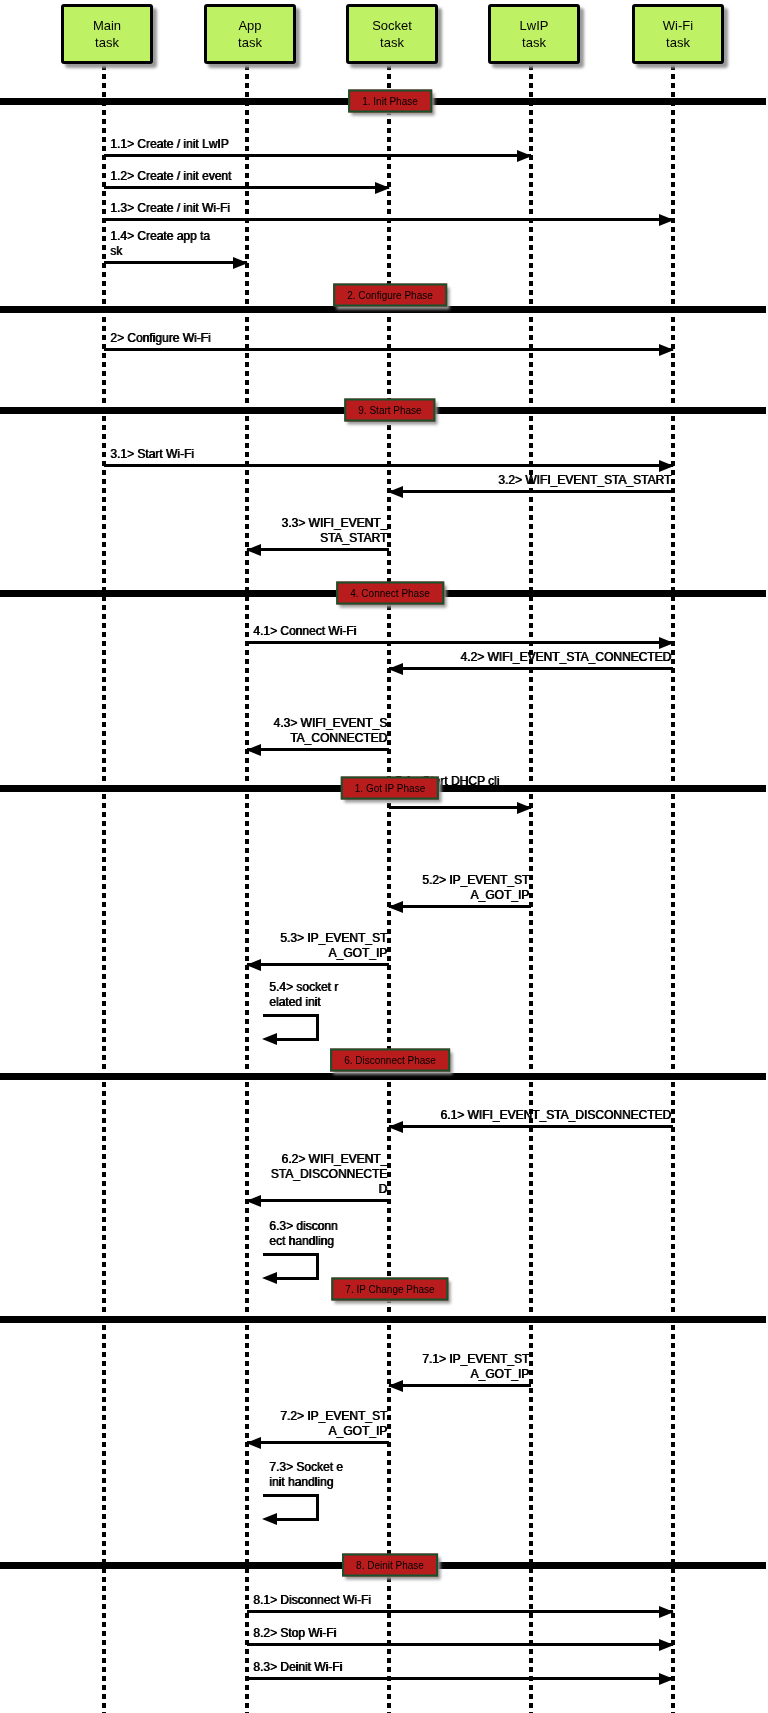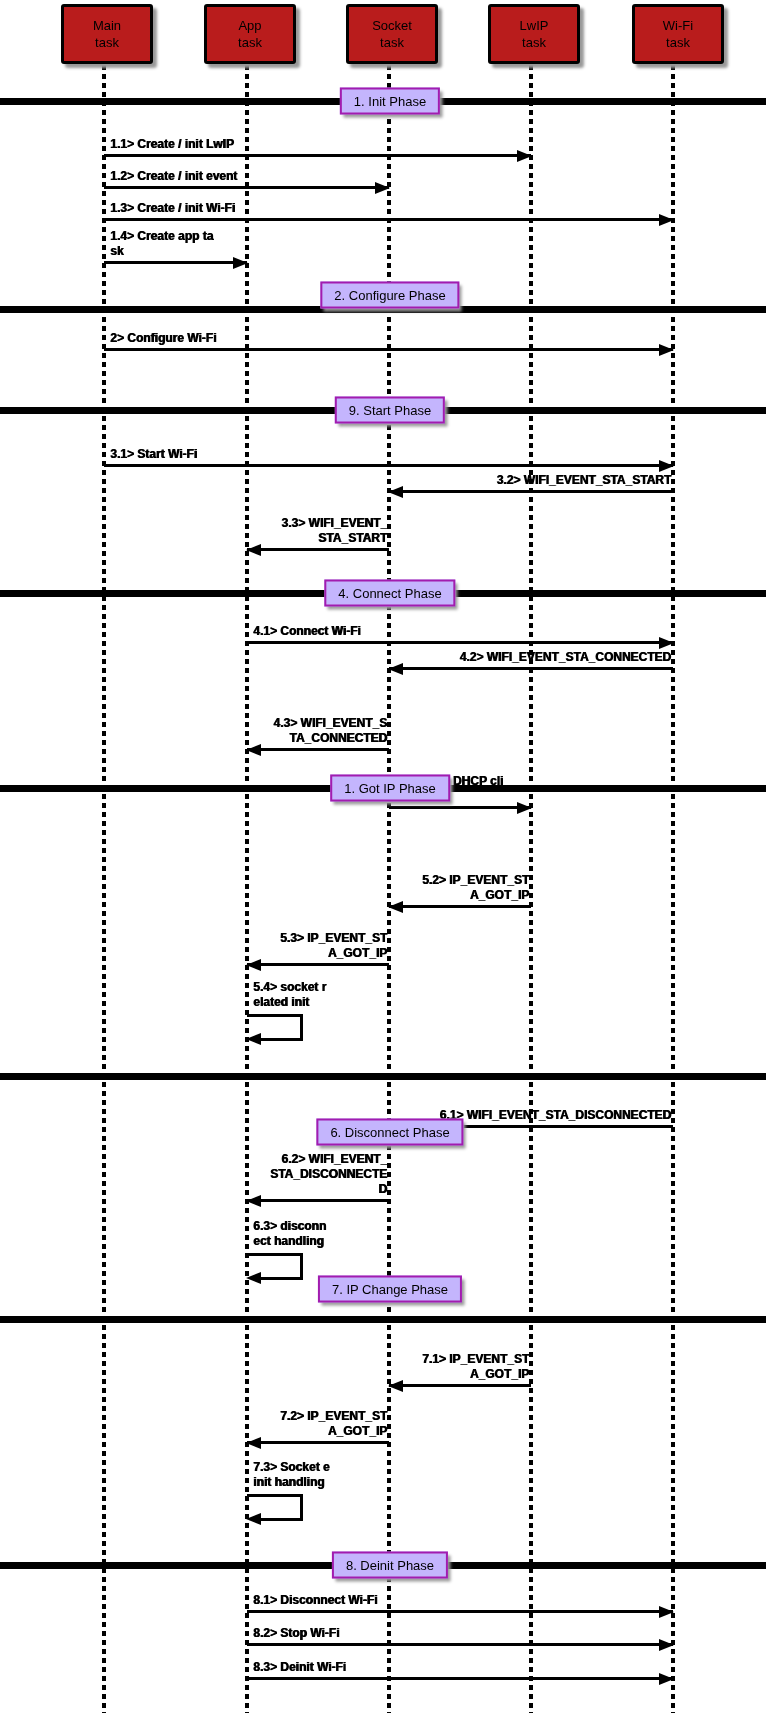--- a/index.html
+++ b/index.html
@@ -4,45 +4,45 @@
 <style>
   html,body{margin:0;padding:0;background:#fff;}
   .diagram{position:relative;width:768px;height:1713px;background:#fff;overflow:hidden;
            font-family:"Liberation Sans",sans-serif;color:#000;}
 
   
   .lifeline{position:absolute;top:56px;height:1657px;width:4px;margin-left:-2px;
             background:repeating-linear-gradient(to bottom,#000 0 5px,transparent 5px 9px);z-index:0;}
 
   
-  .head{position:absolute;top:4px;width:86px;height:54px;background:#b91c1c;border:3px solid #000;
+  .head{position:absolute;top:4px;width:86px;height:54px;background:#bef264;border:3px solid #000;
         border-radius:3px;box-shadow:4px 4px 3px #999;display:flex;flex-direction:column;
         align-items:center;justify-content:center;font-size:13px;line-height:17px;z-index:3;}
 
   
   .phase-bar{position:absolute;left:0;width:766px;height:7px;background:#000;z-index:2;}
-  .phase-label{position:absolute;left:390px;transform:translate(-50%,-50%);background:#c4b5fd;
-               border:2px solid #a21caf;box-shadow:3px 3px 3px #999;padding:4px 12px;font-size:13px;
+  .phase-label{position:absolute;left:390px;transform:translate(-50%,-50%);background:#b91c1c;
+               border:2px solid #14532d;box-shadow:3px 3px 3px #999;padding:4px 12px;font-size:10px;
                white-space:nowrap;z-index:3;}
 
   
   .msg{position:absolute;height:3px;z-index:2;}
   .arrow-line{position:absolute;left:0;right:0;top:0;height:3px;background:#000;}
   .arrow-head{position:absolute;width:0;height:0;border-top:6px solid transparent;
               border-bottom:6px solid transparent;}
   .ah-right{right:-1px;top:-4px;border-left:15px solid #000;}
   .ah-left{left:-1px;top:-4px;border-right:15px solid #000;}
-  .msg-label{position:absolute;bottom:5px;font-size:12px;font-weight:bold;line-height:15px;
+  .msg-label{position:absolute;bottom:5px;font-size:12px;font-weight:normal;line-height:15px;
              white-space:nowrap;text-shadow:0.8px 0 0 #000;}
   .msg-label span{display:block;}
   .al-left{left:6px;text-align:left;}
   .al-right{right:2px;text-align:right;}
 
   
-  .selfmsg{position:absolute;width:56px;height:27px;z-index:2;}
+  .selfmsg{position:absolute;width:56px;height:27px;z-index:2;margin-left:16px;}
   .loop-top{position:absolute;top:0;left:0;right:0;height:3px;background:#000;}
   .loop-right{position:absolute;top:0;bottom:0;right:0;width:3px;background:#000;}
   .loop-bottom{position:absolute;bottom:0;left:13px;right:0;height:3px;background:#000;}
   .selfmsg .arrow-head{top:auto;bottom:-4px;left:-1px;border-right:15px solid #000;}
   .selfmsg .msg-label{bottom:31px;}
 </style>
 </head>
 <body>
 
 <div class="diagram">
@@ -271,21 +271,21 @@
     <div class="msg-label al-left">
       <span>8.3&gt; Deinit Wi-Fi</span>
     </div>
   </div>
 
   <div class="phase-label" style="top:101px"><span>1. Init Phase</span></div>
   <div class="phase-label" style="top:295px"><span>2. Configure Phase</span></div>
   <div class="phase-label" style="top:410px"><span>9. Start Phase</span></div>
   <div class="phase-label" style="top:593px"><span>4. Connect Phase</span></div>
   <div class="phase-label" style="top:788px"><span>1. Got IP Phase</span></div>
-  <div class="phase-label" style="top:1132px"><span>6. Disconnect Phase</span></div>
+  <div class="phase-label" style="top:1060px"><span>6. Disconnect Phase</span></div>
   <div class="phase-label" style="top:1289px"><span>7. IP Change Phase</span></div>
   <div class="phase-label" style="top:1565px"><span>8. Deinit Phase</span></div>
 
   <div class="head" style="left:61px">
     <span>Main</span>
     <span>task</span>
   </div>
   <div class="head" style="left:204px">
     <span>App</span>
     <span>task</span>

